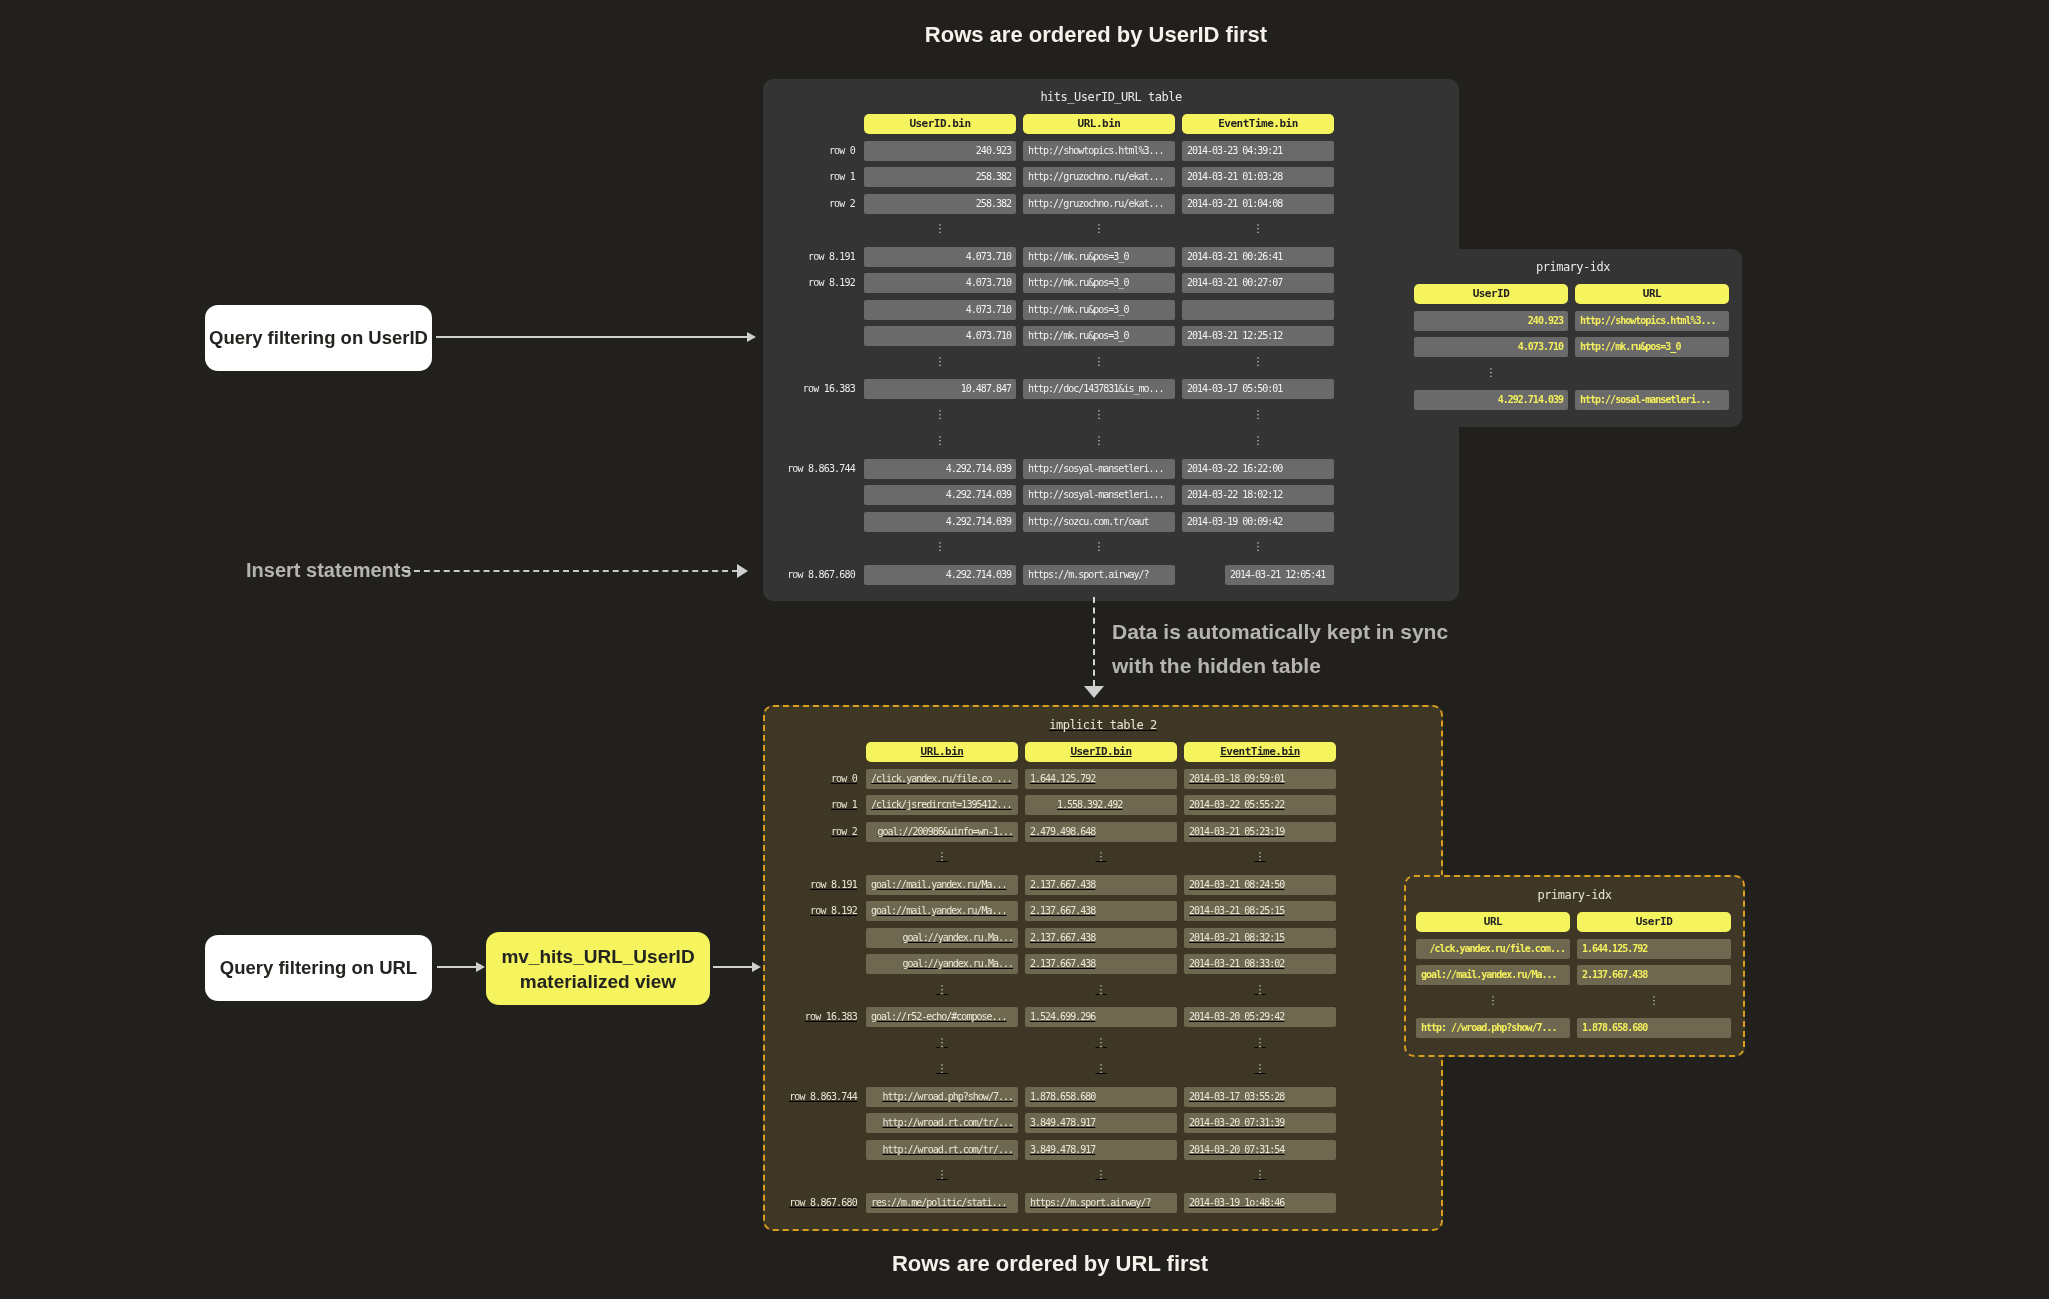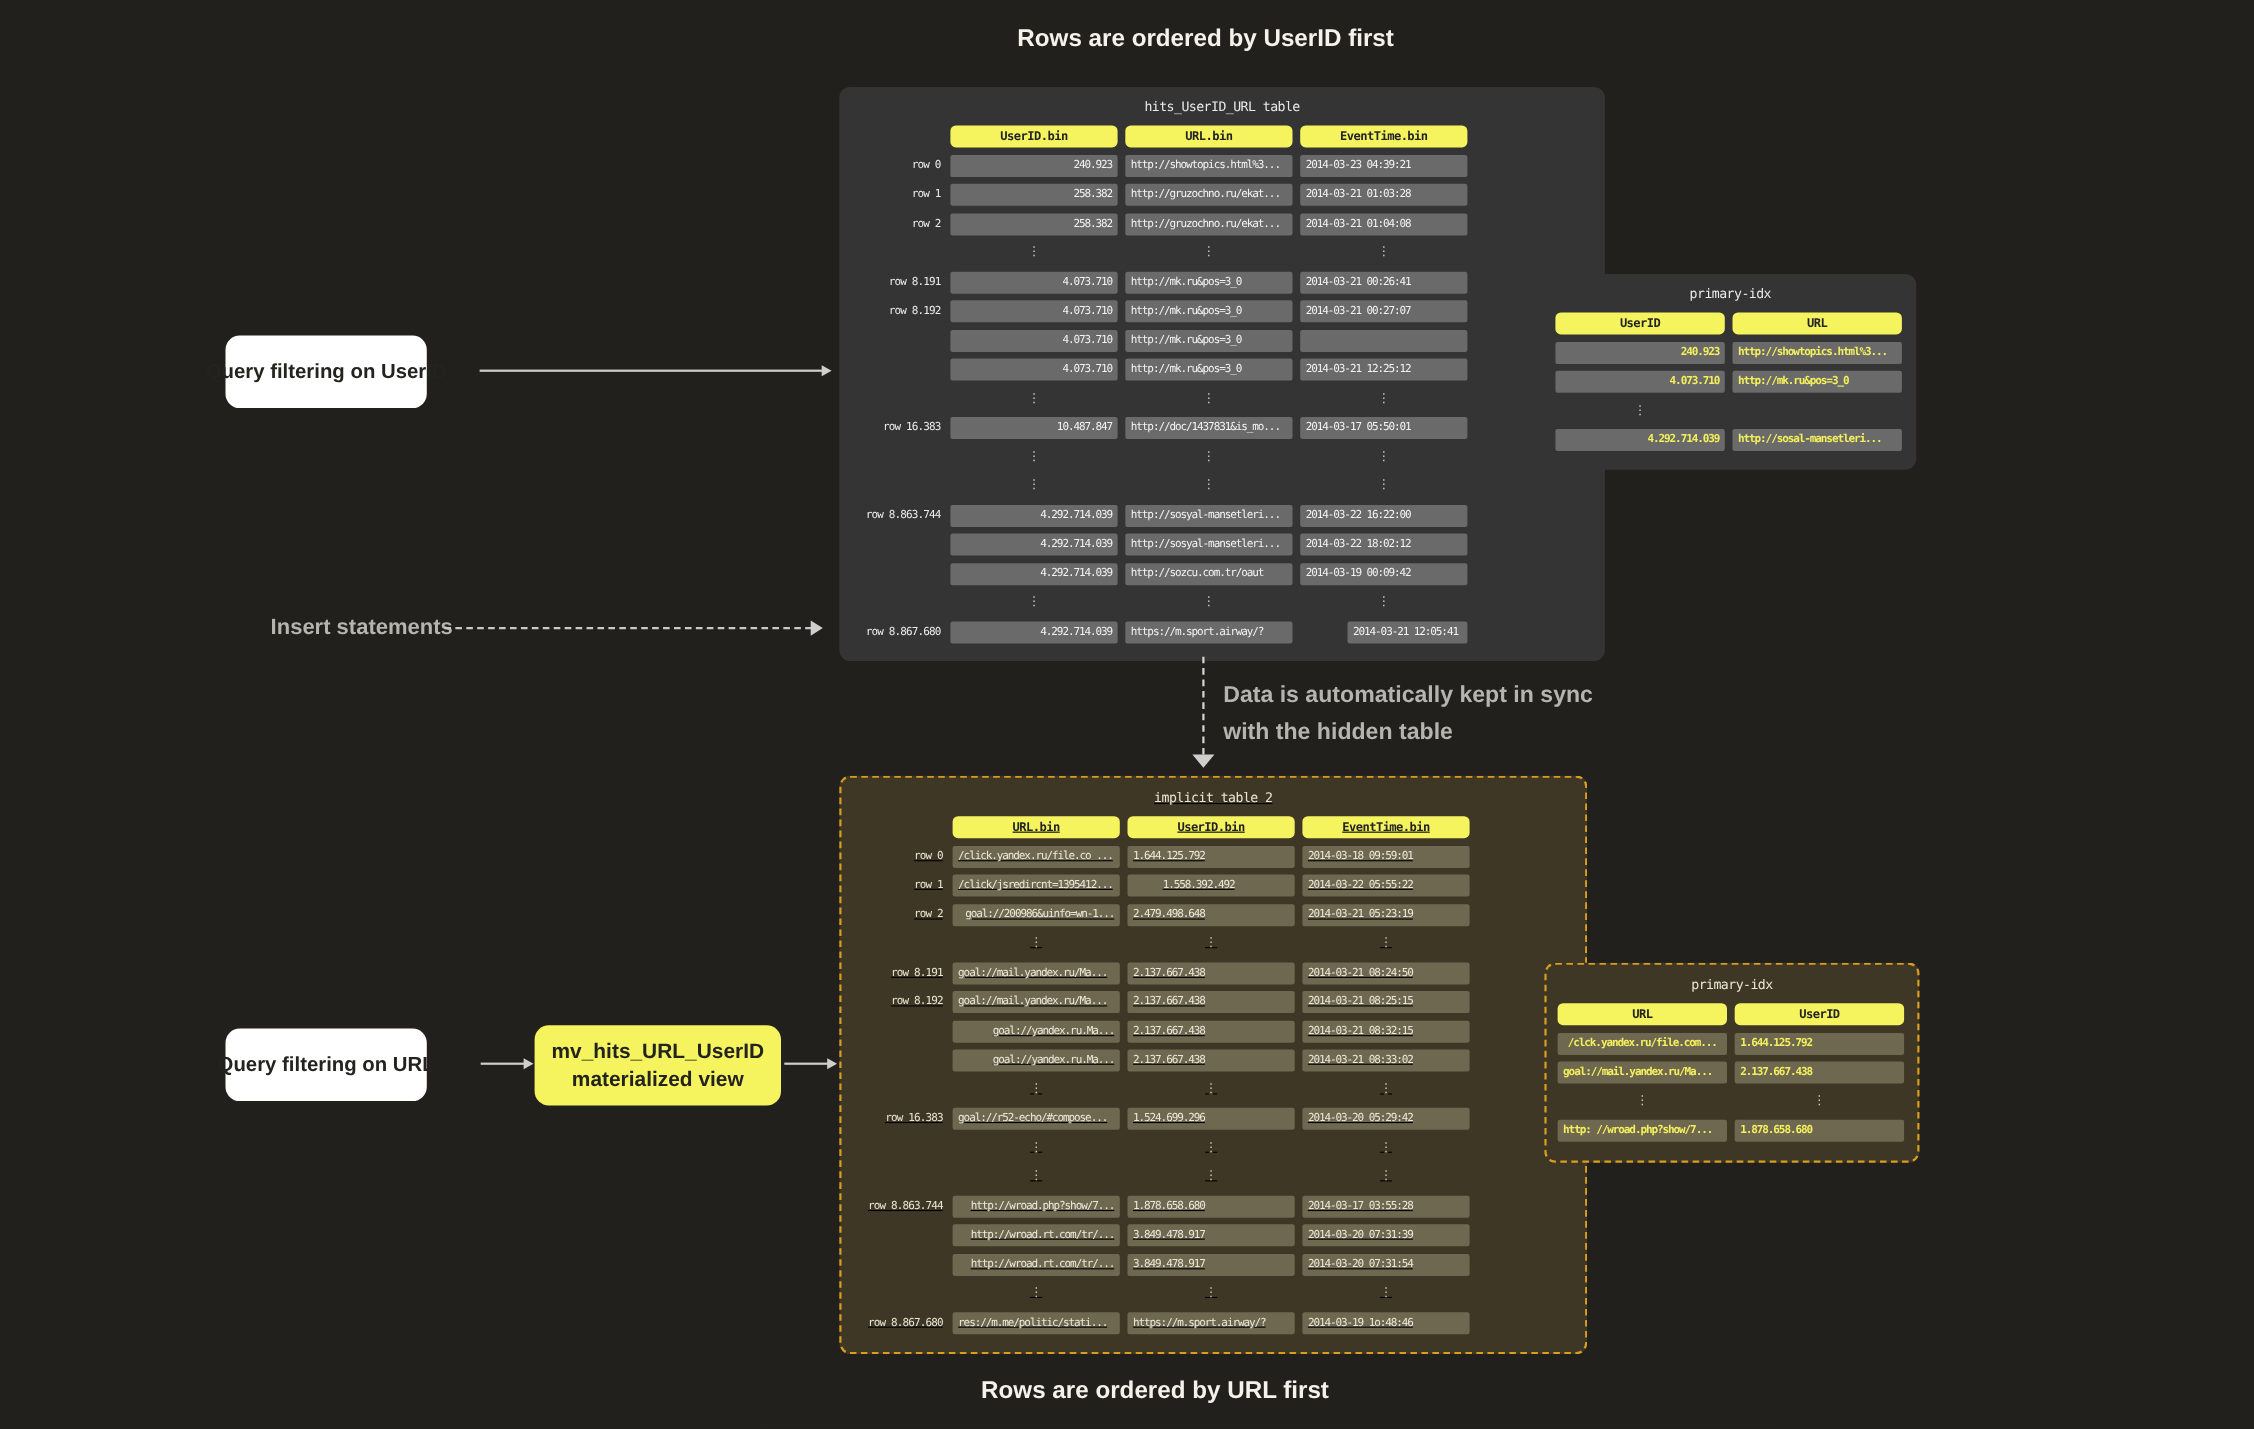--- a/index.html
+++ b/index.html
@@ -31,21 +31,21 @@
   #idx-bottom{left:1404px;top:875px;width:341px;}
 
   
   .caption{position:absolute;transform:translateX(-50%);font-weight:700;font-size:22px;color:#f4f2ea;white-space:nowrap;}
   #cap-top{left:1096px;top:22px;}
   #cap-bottom{left:1050px;top:1251px;}
   .graylab{position:absolute;font-weight:700;color:#b6b4ae;white-space:nowrap;}
   #insert-label{left:246px;top:559px;font-size:20px;}
   #sync-label{left:1112px;top:615px;font-size:21px;line-height:34px;}
 
-  .wbox{position:absolute;width:183px;height:66px;background:#ffffff;border-radius:13px;
+  .wbox{position:absolute;width:227px;height:66px;background:#ffffff;border-radius:13px;
         display:flex;align-items:center;justify-content:center;
         font-weight:700;font-size:18.5px;color:#23231f;white-space:nowrap;}
   #qbox-userid{left:205px;top:305px;}
   #qbox-url{left:205px;top:935px;}
   .ybox{position:absolute;left:486px;top:932px;width:224px;height:73px;background:#f5f45f;border-radius:13px;
         display:flex;flex-direction:column;align-items:center;justify-content:center;
         font-weight:700;font-size:19px;line-height:25px;color:#23231f;white-space:nowrap;}
 
   
   .h-line{position:absolute;height:2px;background:#cfcfcf;}
@@ -321,21 +321,21 @@
         <div class="cell" style="text-align: left;">2014-03-19 1o:48:46</div>
       </div>
     </div>
   <div id="idx-bottom" class="tbl olive t2 ytext">
       <div class="tbl-title">primary-idx</div>
       <div class="row">
         <div class="hdr">URL</div>
         <div class="hdr">UserID</div>
       </div>
       <div class="row">
-        <div class="cell" style="text-align: center;">/clck.yandex.ru/file.com...</div>
+        <div class="cell" style="text-align: right;">/clck.yandex.ru/file.com...</div>
         <div class="cell" style="text-align: left;">1.644.125.792</div>
       </div>
       <div class="row">
         <div class="cell" style="text-align: left;">goal://mail.yandex.ru/Ma...</div>
         <div class="cell" style="text-align: left;">2.137.667.438</div>
       </div>
       <div class="row">
         <div class="sepc">⋮</div>
         <div class="sepc">⋮</div>
       </div>

